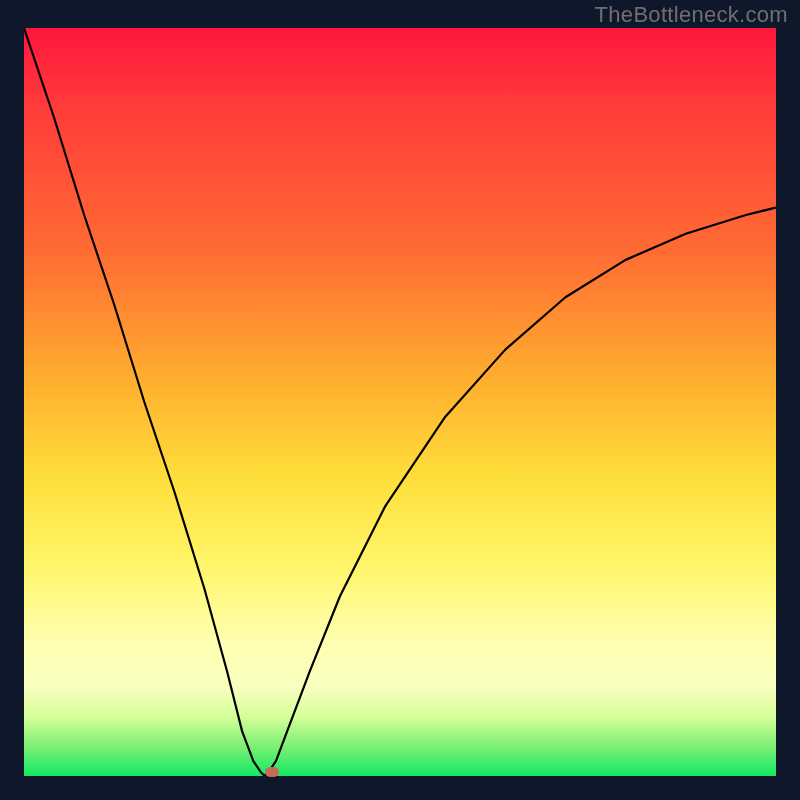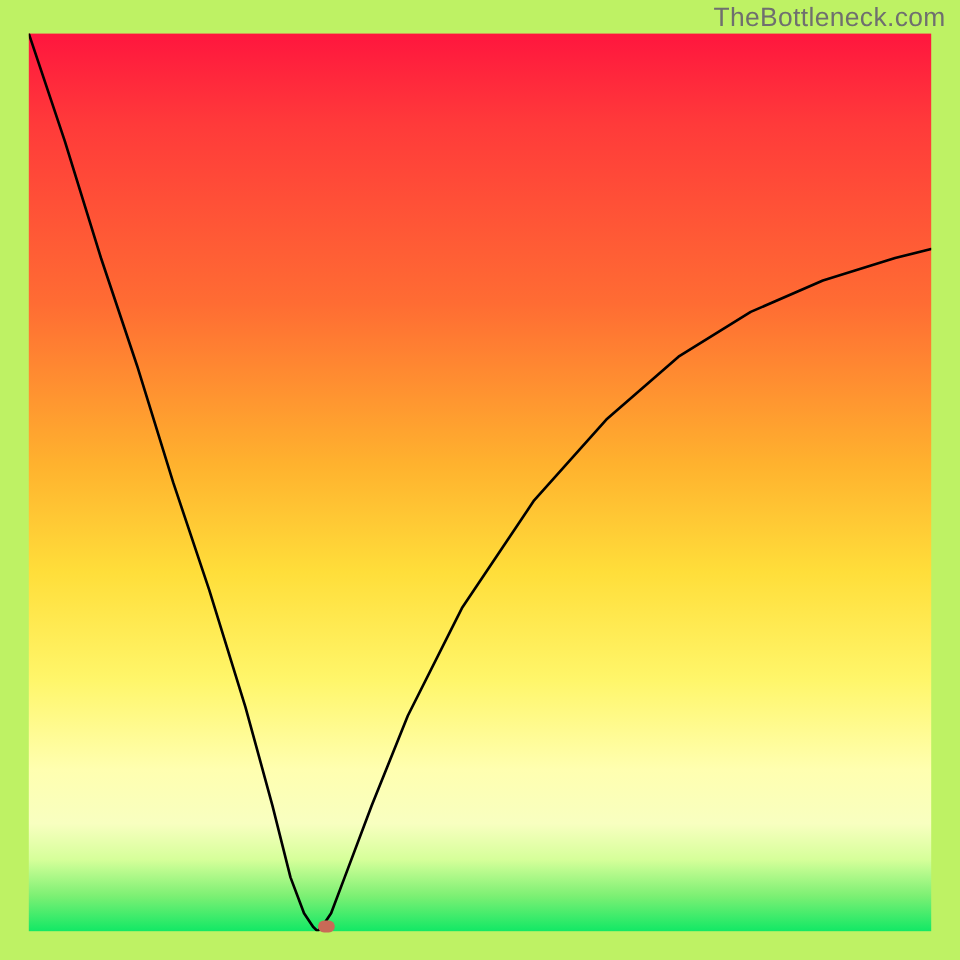--- a/index.html
+++ b/index.html
@@ -8,21 +8,21 @@
     width: 800px;
     height: 800px;
     background: #000;
     font-family: Arial, Helvetica, sans-serif;
     overflow: hidden;
   }
   .frame {
     position: relative;
     width: 800px;
     height: 800px;
-    background: #bef264;
+    background: #0f172a;
   }
   .watermark {
     position: absolute;
     top: 2px;
     right: 12px;
     color: #6f6f6f;
     font-size: 22px;
     font-weight: 500;
     letter-spacing: 0.3px;
     user-select: none;

